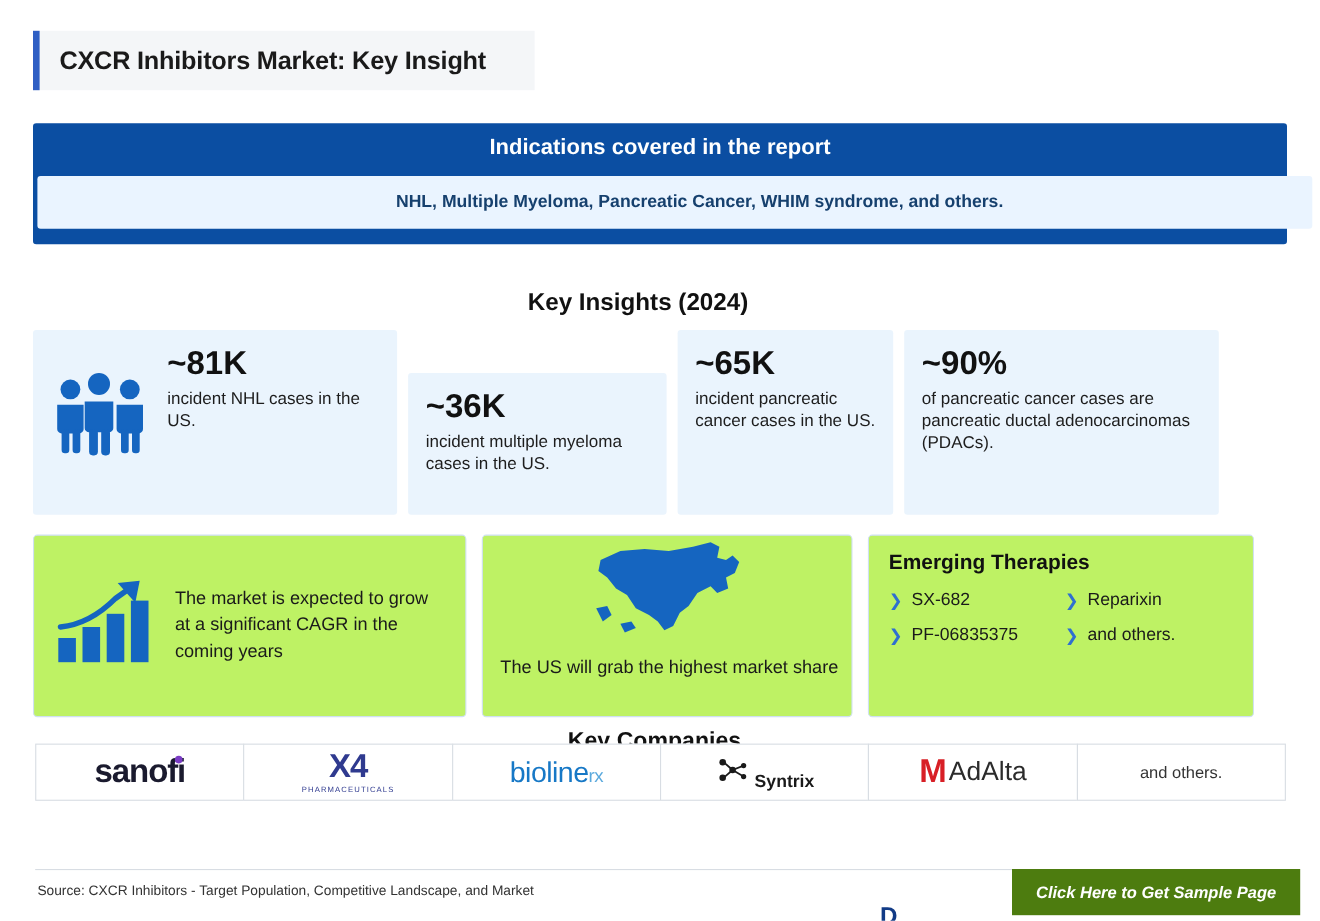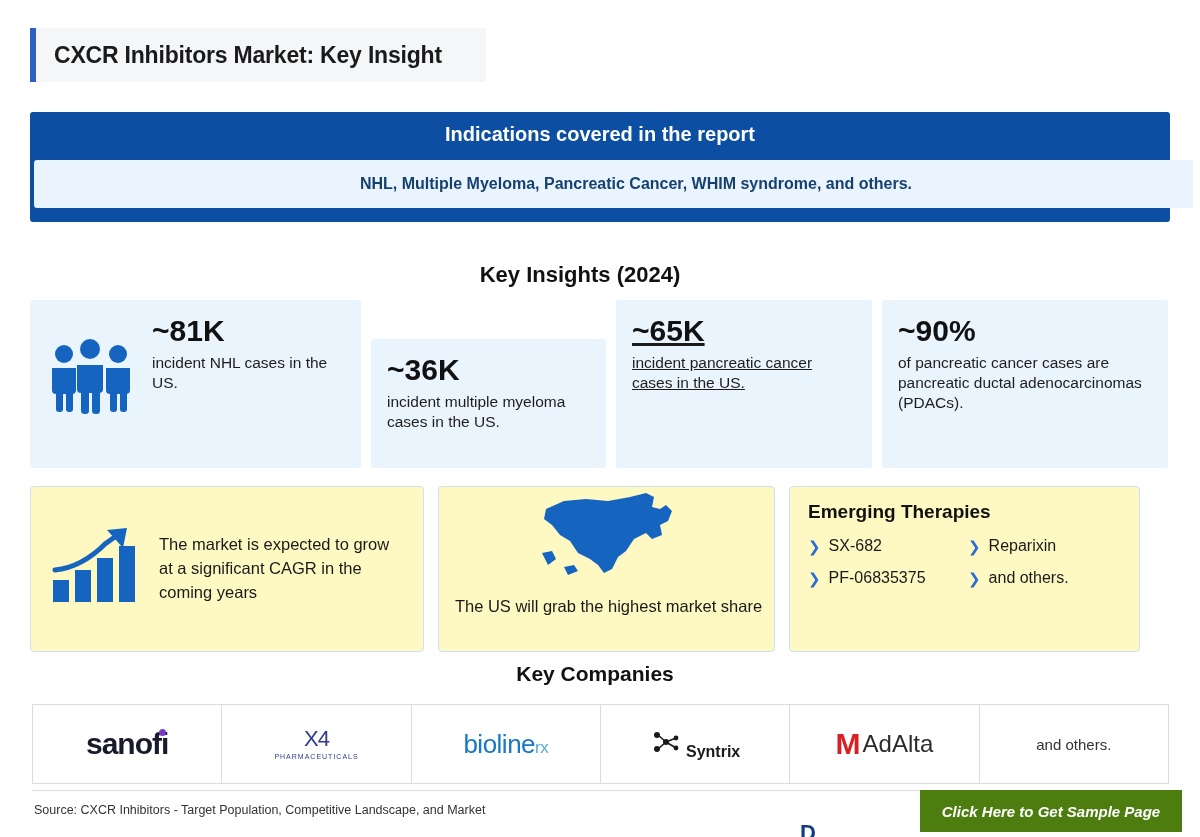--- a/index.html
+++ b/index.html
@@ -100,21 +100,21 @@
   }
   .stat-card {
     background: #eaf4fd;
     border-radius: 3px;
     padding: 14px 16px 10px 16px;
     box-sizing: border-box;
     position: relative;
   }
   .stat-card.c1 { width: 331px; display: flex; gap: 10px; align-items: flex-start; }
   .stat-card.c2 { width: 235px; margin-top: 39px; }
-  .stat-card.c3 { width: 256px; text-decoration: underline; }
+  .stat-card.c3 { width: 196px; }
   .stat-card.c4 { width: 286px; }
   .stat-value {
     font-size: 30px;
     font-weight: bold;
     color: #111111;
     line-height: 1.15;
     margin-bottom: 4px;
   }
   .stat-label {
     font-size: 15.5px;
@@ -130,21 +130,21 @@
     top: 486px;
     width: 1140px;
     height: 166px;
     display: flex;
     gap: 14px;
   }
   .mid-card {
     border: 1px solid #cfe0f1;
     border-radius: 4px;
     box-sizing: border-box;
-    background: #fef9c3;
+    background: #bef264;
   }
   .card-cagr {
     width: 394px;
     display: flex;
     align-items: center;
     gap: 14px;
     padding: 0 16px;
   }
   .cagr-text {
     font-size: 16.5px;
@@ -201,23 +201,23 @@
     top: 662px;
     width: 1190px;
     text-align: center;
     font-size: 21px;
     font-weight: bold;
     color: #111111;
   }
   .companies-row {
     position: absolute;
     left: 32px;
-    top: 704px;
+    top: 676px;
     width: 1136px;
-    height: 80px;
+    height: 52px;
     display: flex;
   }
   .company-cell {
     flex: 1 1 0;
     border: 1px solid #d8dde3;
     margin-right: -1px;
     box-sizing: border-box;
     display: flex;
     align-items: center;
     justify-content: center;
@@ -300,21 +300,21 @@
     height: 7px;
     border-radius: 50%;
     background: #7a3cc4;
   }
   .x4 {
     display: flex;
     flex-direction: column;
     align-items: center;
     line-height: 1;
   }
-  .x4-main { font-size: 22px; font-weight: normal; color: #2f3a8f; letter-spacing: -1px; }
+  .x4-main { font-size: 30px; font-weight: bold; color: #2f3a8f; letter-spacing: -1px; }
   .x4-main .four { color: #2f3a8f; }
   .x4-sub { font-size: 7px; letter-spacing: 1px; color: #2f3a8f; margin-top: 3px; }
   .bioline {
     font-size: 26px;
     color: #1778c6;
     letter-spacing: -0.5px;
   }
   .bioline .rx { font-size: 17px; color: #5aa9dd; }
   .syntrix {
     display: flex;

